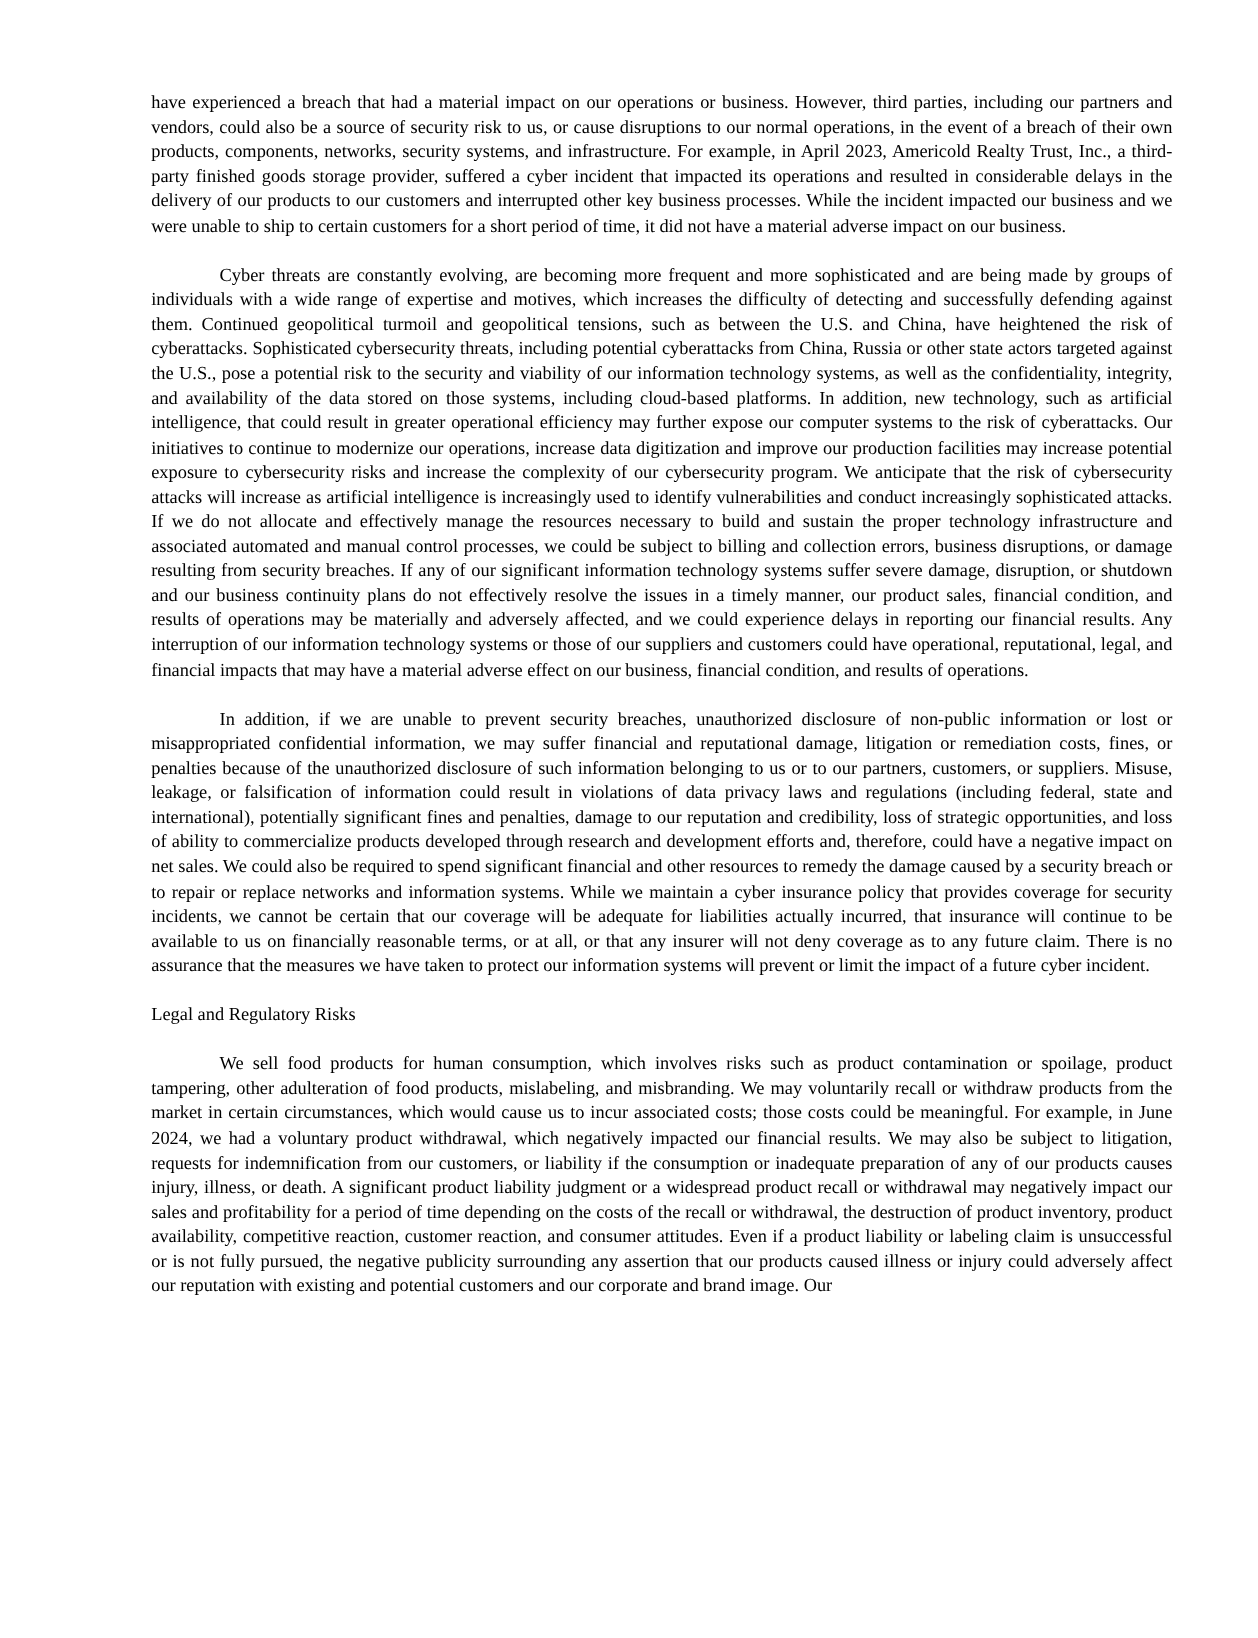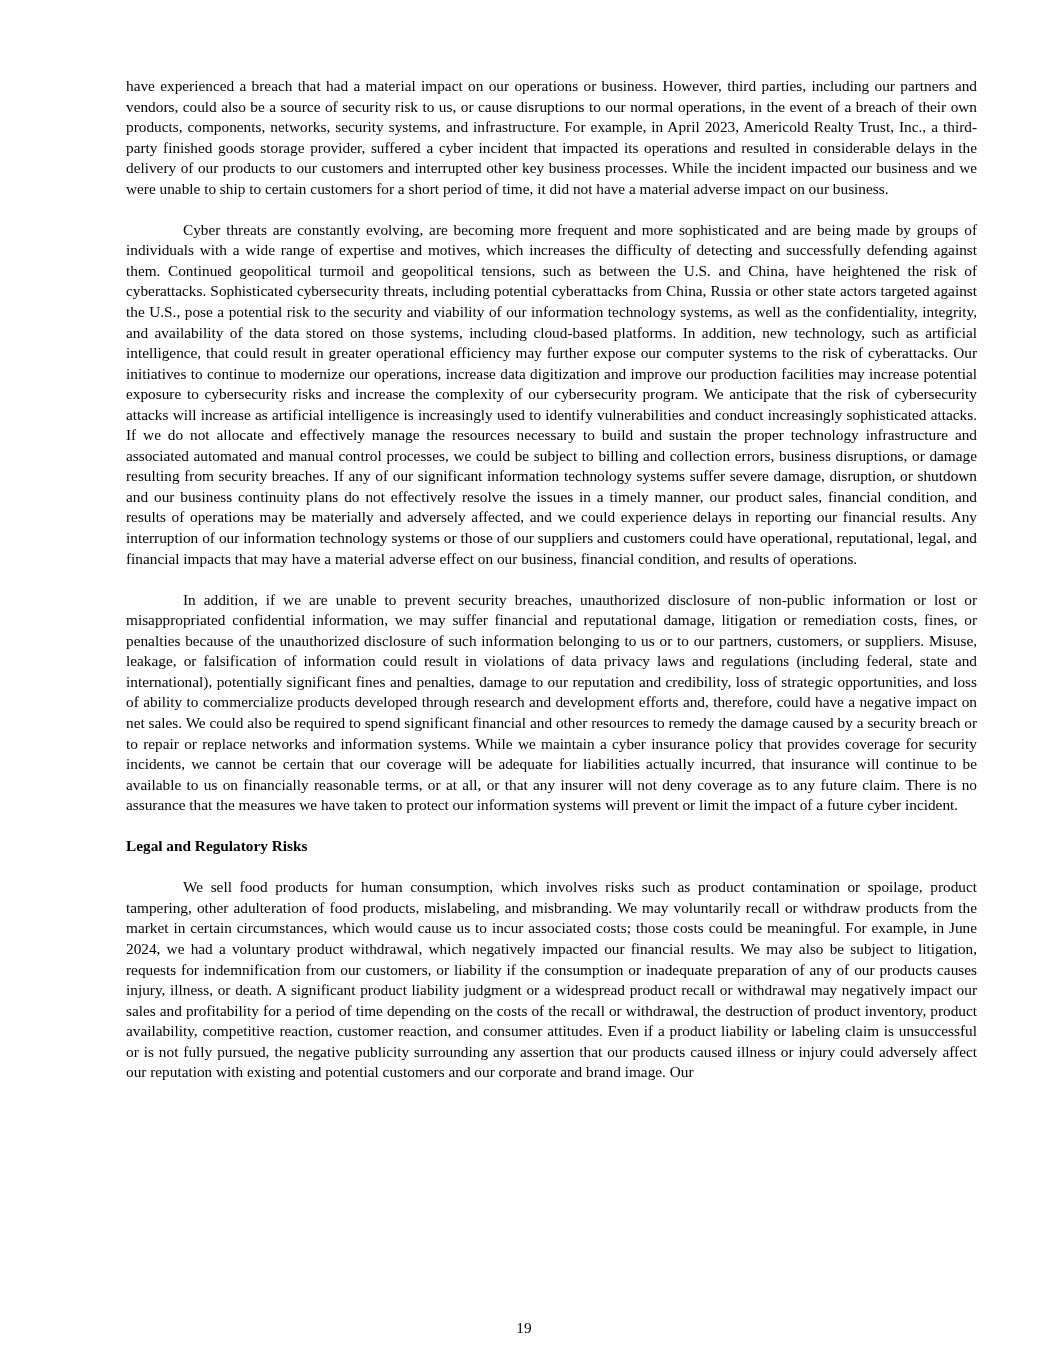--- a/index.html
+++ b/index.html
@@ -30,21 +30,21 @@
   .content h2,
   .content h3 {
     margin: 0 0 20.55px 0;
     padding: 0;
     font-size: 15.3px;
     line-height: 20.55px;
   }
   p.body { font-weight: normal; }
   p.body.indent { text-indent: 57px; }
   h2.section-heading {
-    font-weight: bold;
+    font-weight: normal;
     text-align: left;
   }
   h3.risk-heading {
     font-weight: bold;
     font-style: italic;
     text-align: justify;
   }
   .page-number {
     position: absolute;
     bottom: 26px;
@@ -59,14 +59,13 @@
 <body>
 
 <div class="page">
   <div class="content">
     <p class="body">have experienced a breach that had a material impact on our operations or business. However, third parties, including our partners and vendors, could also be a source of security risk to us, or cause disruptions to our normal operations, in the event of a breach of their own products, components, networks, security systems, and infrastructure. For example, in April 2023, Americold Realty Trust, Inc., a third-party finished goods storage provider, suffered a cyber incident that impacted its operations and resulted in considerable delays in the delivery of our products to our customers and interrupted other key business processes. While the incident impacted our business and we were unable to ship to certain customers for a short period of time, it did not have a material adverse impact on our business.</p>
     <p class="body indent">Cyber threats are constantly evolving, are becoming more frequent and more sophisticated and are being made by groups of individuals with a wide range of expertise and motives, which increases the difficulty of detecting and successfully defending against them. Continued geopolitical turmoil and geopolitical tensions, such as between the U.S. and China, have heightened the risk of cyberattacks. Sophisticated cybersecurity threats, including potential cyberattacks from China, Russia or other state actors targeted against the U.S., pose a potential risk to the security and viability of our information technology systems, as well as the confidentiality, integrity, and availability of the data stored on those systems, including cloud-based platforms. In addition, new technology, such as artificial intelligence, that could result in greater operational efficiency may further expose our computer systems to the risk of cyberattacks. Our initiatives to continue to modernize our operations, increase data digitization and improve our production facilities may increase potential exposure to cybersecurity risks and increase the complexity of our cybersecurity program. We anticipate that the risk of cybersecurity attacks will increase as artificial intelligence is increasingly used to identify vulnerabilities and conduct increasingly sophisticated attacks. If we do not allocate and effectively manage the resources necessary to build and sustain the proper technology infrastructure and associated automated and manual control processes, we could be subject to billing and collection errors, business disruptions, or damage resulting from security breaches. If any of our significant information technology systems suffer severe damage, disruption, or shutdown and our business continuity plans do not effectively resolve the issues in a timely manner, our product sales, financial condition, and results of operations may be materially and adversely affected, and we could experience delays in reporting our financial results. Any interruption of our information technology systems or those of our suppliers and customers could have operational, reputational, legal, and financial impacts that may have a material adverse effect on our business, financial condition, and results of operations.</p>
     <p class="body indent">In addition, if we are unable to prevent security breaches, unauthorized disclosure of non-public information or lost or misappropriated confidential information, we may suffer financial and reputational damage, litigation or remediation costs, fines, or penalties because of the unauthorized disclosure of such information belonging to us or to our partners, customers, or suppliers. Misuse, leakage, or falsification of information could result in violations of data privacy laws and regulations (including federal, state and international), potentially significant fines and penalties, damage to our reputation and credibility, loss of strategic opportunities, and loss of ability to commercialize products developed through research and development efforts and, therefore, could have a negative impact on net sales. We could also be required to spend significant financial and other resources to remedy the damage caused by a security breach or to repair or replace networks and information systems. While we maintain a cyber insurance policy that provides coverage for security incidents, we cannot be certain that our coverage will be adequate for liabilities actually incurred, that insurance will continue to be available to us on financially reasonable terms, or at all, or that any insurer will not deny coverage as to any future claim. There is no assurance that the measures we have taken to protect our information systems will prevent or limit the impact of a future cyber incident.</p>
     <h2 class="section-heading">Legal and Regulatory Risks</h2>
     <p class="body indent">We sell food products for human consumption, which involves risks such as product contamination or spoilage, product tampering, other adulteration of food products, mislabeling, and misbranding. We may voluntarily recall or withdraw products from the market in certain circumstances, which would cause us to incur associated costs; those costs could be meaningful. For example, in June 2024, we had a voluntary product withdrawal, which negatively impacted our financial results. We may also be subject to litigation, requests for indemnification from our customers, or liability if the consumption or inadequate preparation of any of our products causes injury, illness, or death. A significant product liability judgment or a widespread product recall or withdrawal may negatively impact our sales and profitability for a period of time depending on the costs of the recall or withdrawal, the destruction of product inventory, product availability, competitive reaction, customer reaction, and consumer attitudes. Even if a product liability or labeling claim is unsuccessful or is not fully pursued, the negative publicity surrounding any assertion that our products caused illness or injury could adversely affect our reputation with existing and potential customers and our corporate and brand image. Our</p>
   </div>
-  <div class="page-number">19</div>
 </div>
 
 </body></html>

